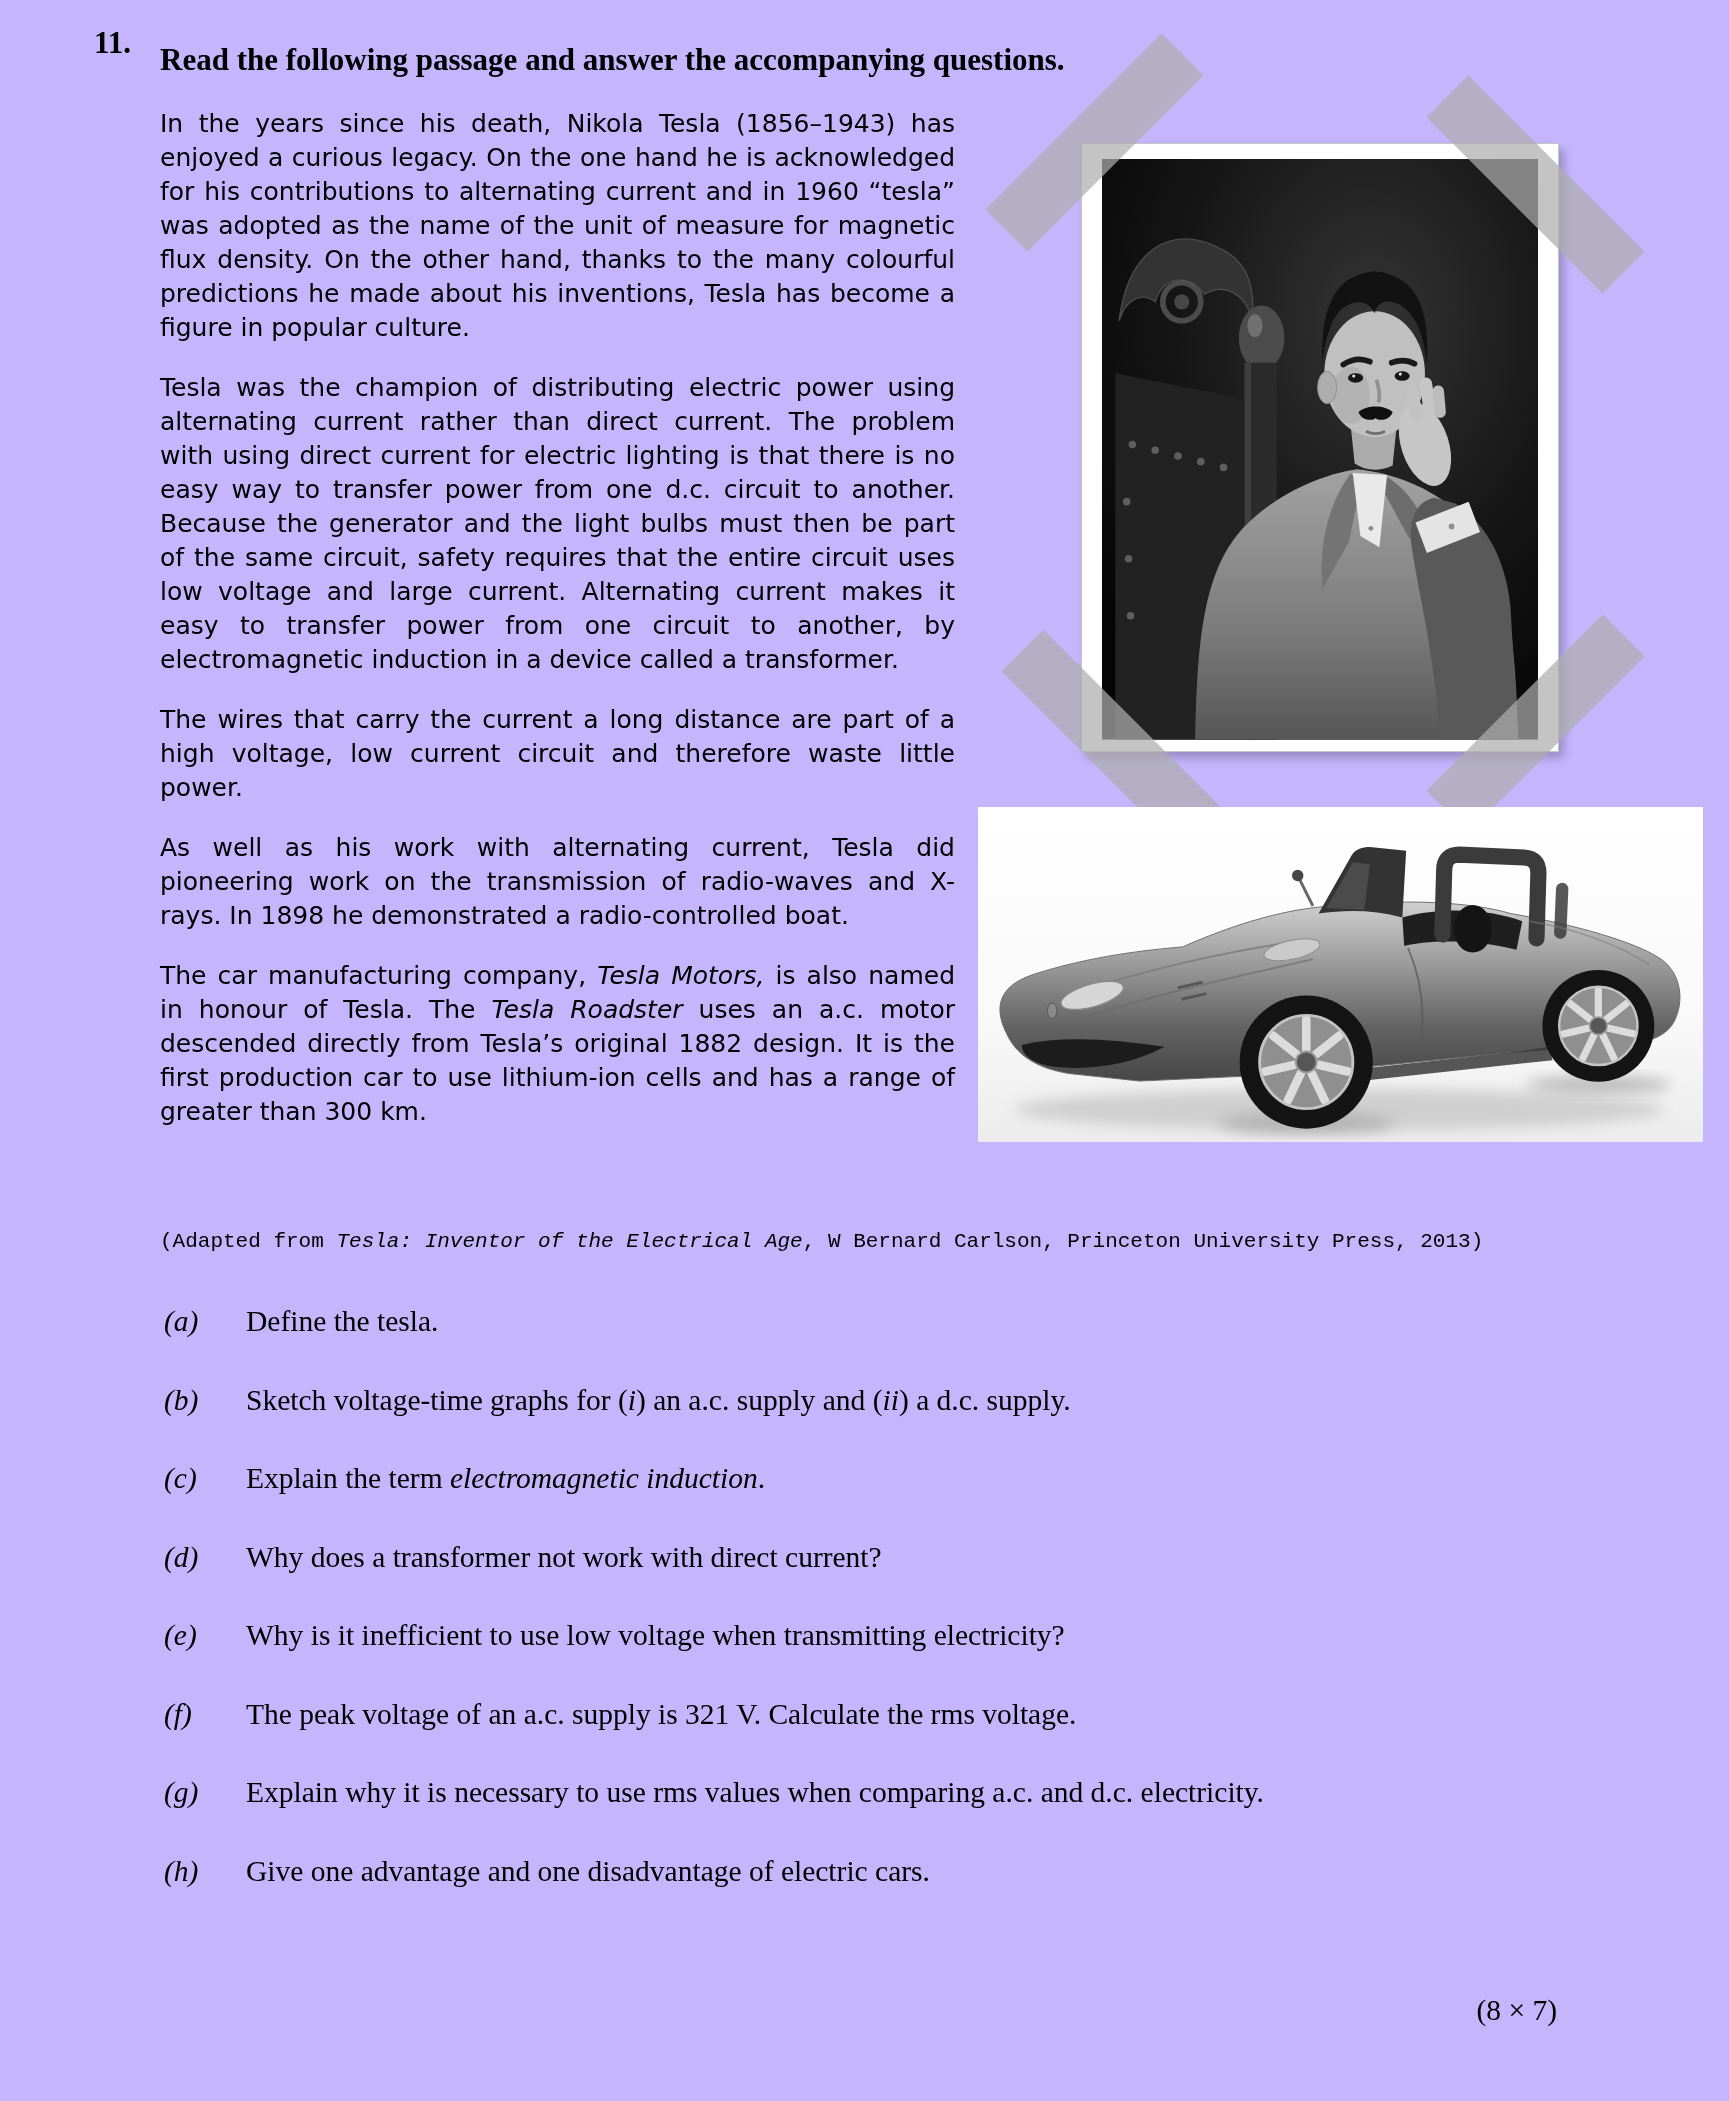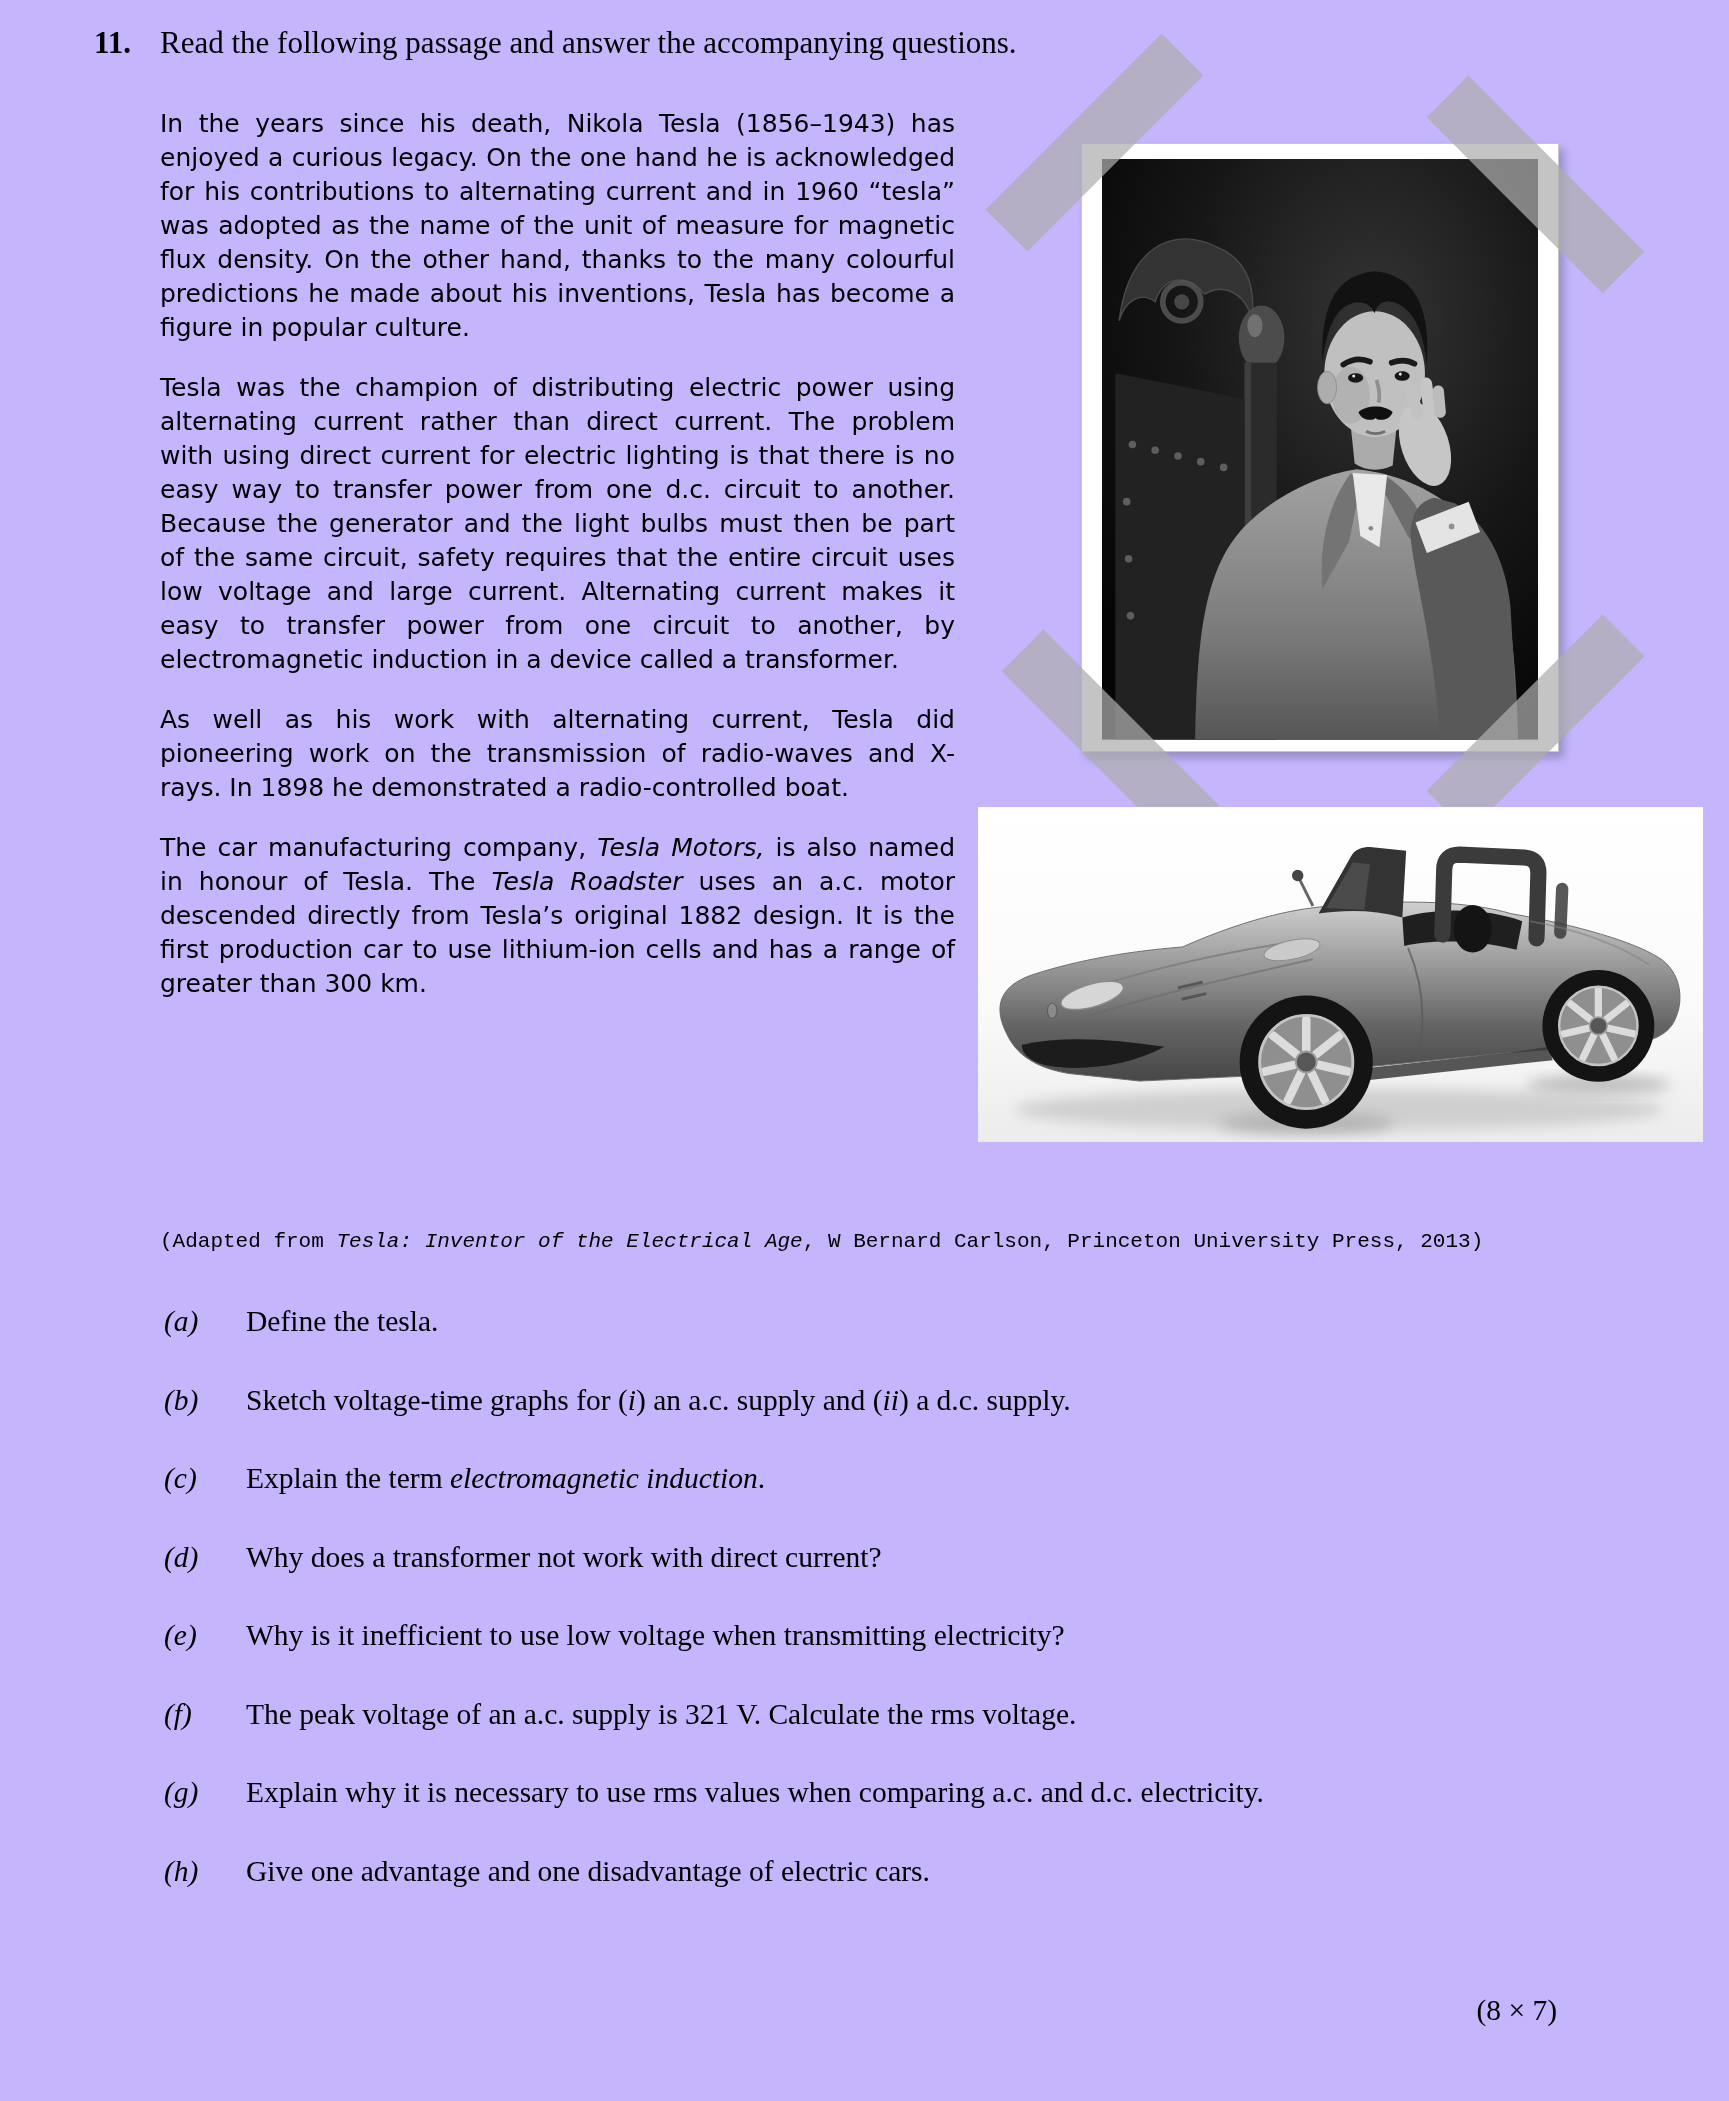--- a/index.html
+++ b/index.html
@@ -2,21 +2,21 @@
 <html style="font-size:15px"><head>
 <meta charset="utf-8">
 <style>
   * { box-sizing: border-box; }
   html,body { margin:0; padding:0; background:#ffffff; }
   .page {
     position:relative; width:1729px; height:2102px; background:#c4b5fd;
     font-family:"Liberation Serif", serif; color:#000; overflow:hidden;
   }
   .qnum { position:absolute; left:94px; top:25px; font-size:31px; font-weight:bold; }
-  .qhead { position:absolute; left:160px; top:25px; font-size:31px; }
+  .qhead { position:absolute; left:160px; top:42px; font-size:31px;font-weight:bold; }
 
   .passage {
     position:absolute; left:160px; top:95px; width:795px;
     font-family:"DejaVu Sans", sans-serif; font-size:25px; line-height:34px;
     text-align:justify; color:#000;
   }
   .passage p { margin:12px 0 26px 0; }
   .passage em, .attribution em, .qtext em { font-style:italic; }
 
   .attribution {
@@ -55,20 +55,21 @@
 <body>
 
 <div class="page">
 
   <div class="qnum">11.</div>
   <div class="qhead">Read the following passage and answer the accompanying questions.</div>
 
   <div class="passage">
     <p><span>In the years since his death, Nikola Tesla (1856–1943) has enjoyed a curious legacy. On the one hand he is acknowledged for his contributions to alternating current and in 1960 “tesla” was adopted as the name of the unit of measure for magnetic flux density. On the other hand, thanks to the many colourful predictions he made about his inventions, Tesla has become a figure in popular culture.</span></p>
     <p><span>Tesla was the champion of distributing electric power using alternating current rather than direct current. The problem with using direct current for electric lighting is that there is no easy way to transfer power from one d.c. circuit to another. Because the generator and the light bulbs must then be part of the same circuit, safety requires that the entire circuit uses low voltage and large current. Alternating current makes it easy to transfer power from one circuit to another, by electromagnetic induction in a device called a transformer.</span></p>
+    <p><span>The wires that carry the current a long distance are part of a high voltage, low current circuit and therefore waste little power.</span></p>
     <p><span>As well as his work with alternating current, Tesla did pioneering work on the transmission of radio-waves and X-rays. In 1898 he demonstrated a radio-controlled boat.</span></p>
     <p><span>The car manufacturing company, </span><em>Tesla Motors,</em><span> is also named in honour of Tesla. The </span><em>Tesla Roadster</em><span> uses an a.c. motor descended directly from Tesla’s original 1882 design. It is the first production car to use lithium-ion cells and has a range of greater than 300 km.</span></p>
   </div>
 
   <div class="attribution"><span>(Adapted from </span><em>Tesla: Inventor of the Electrical Age</em><span>, W Bernard Carlson, Princeton University Press, 2013)</span></div>
 
   <div class="portrait-wrap">
     <div class="photo-frame">
       <svg viewBox="0 0 459 610" preserveAspectRatio="none" role="img" aria-label="Black-and-white portrait photograph of Nikola Tesla seated beside an ornate chair">
         <defs>

